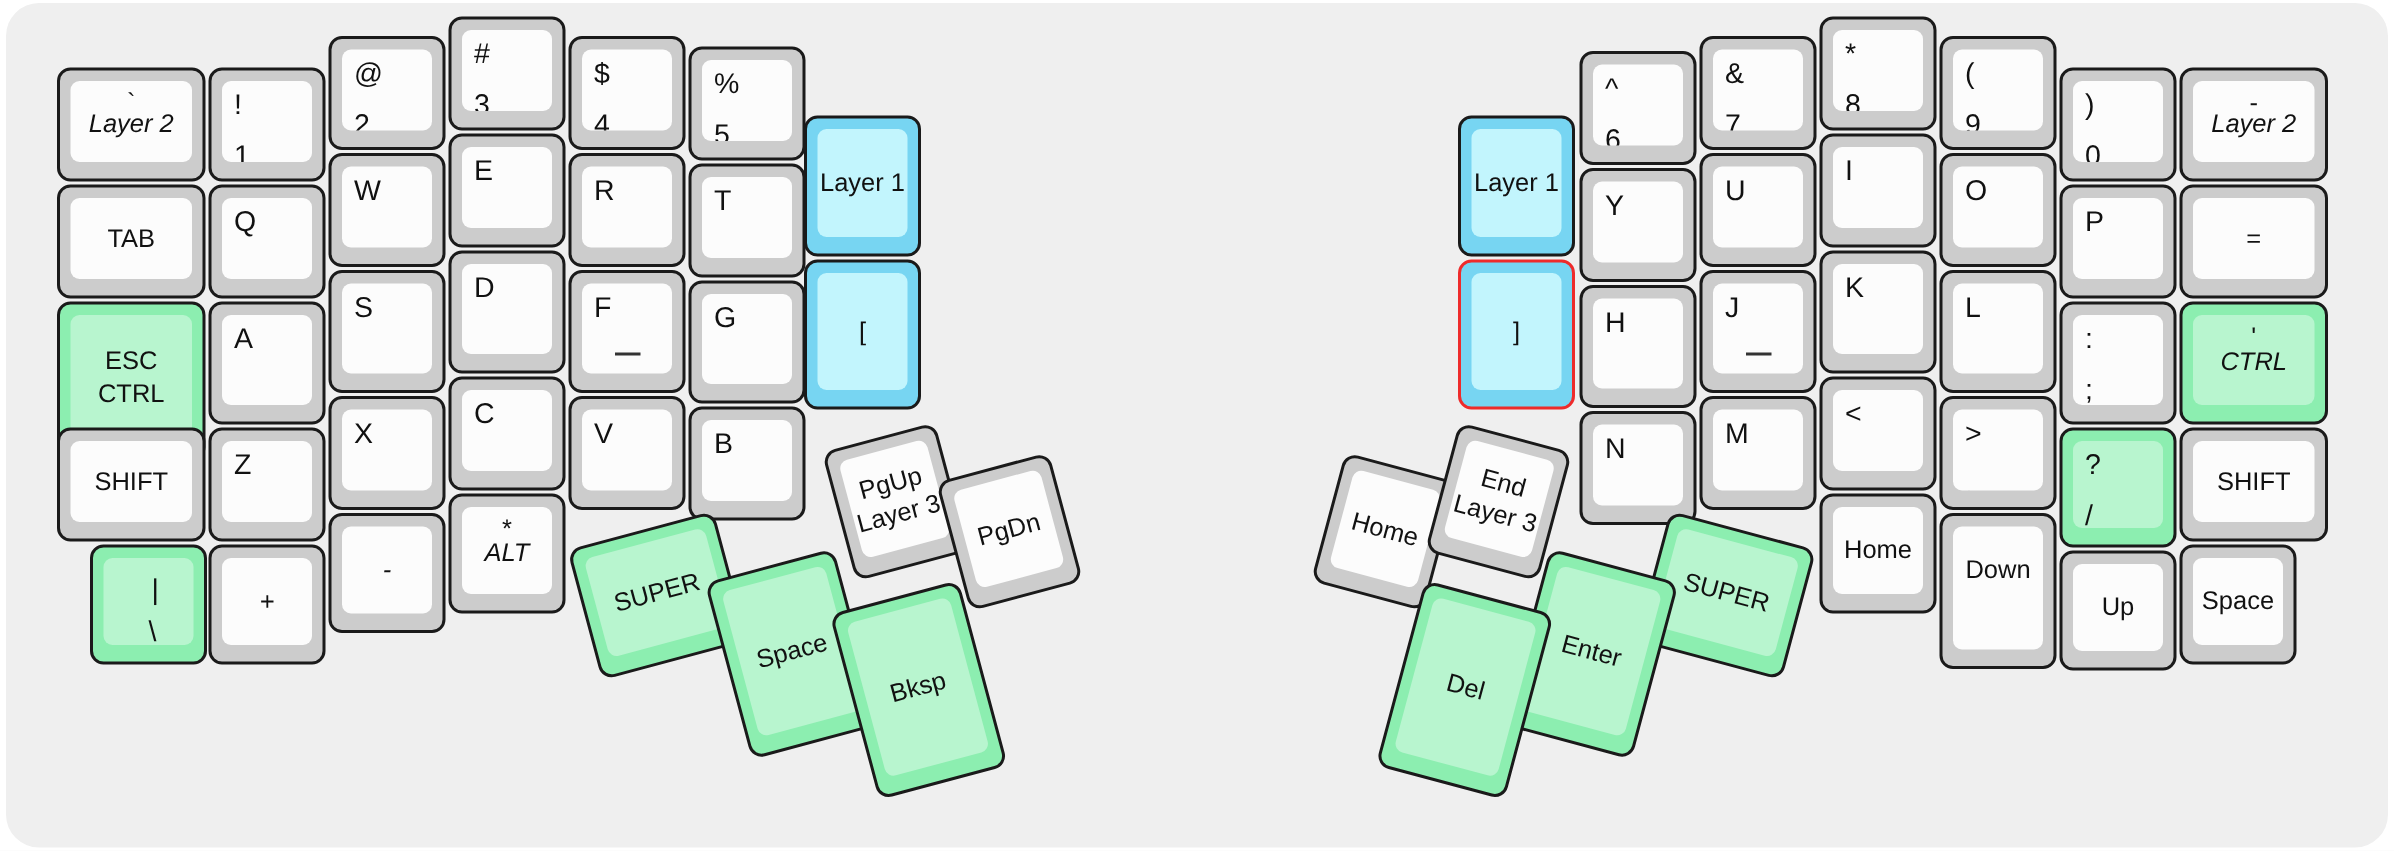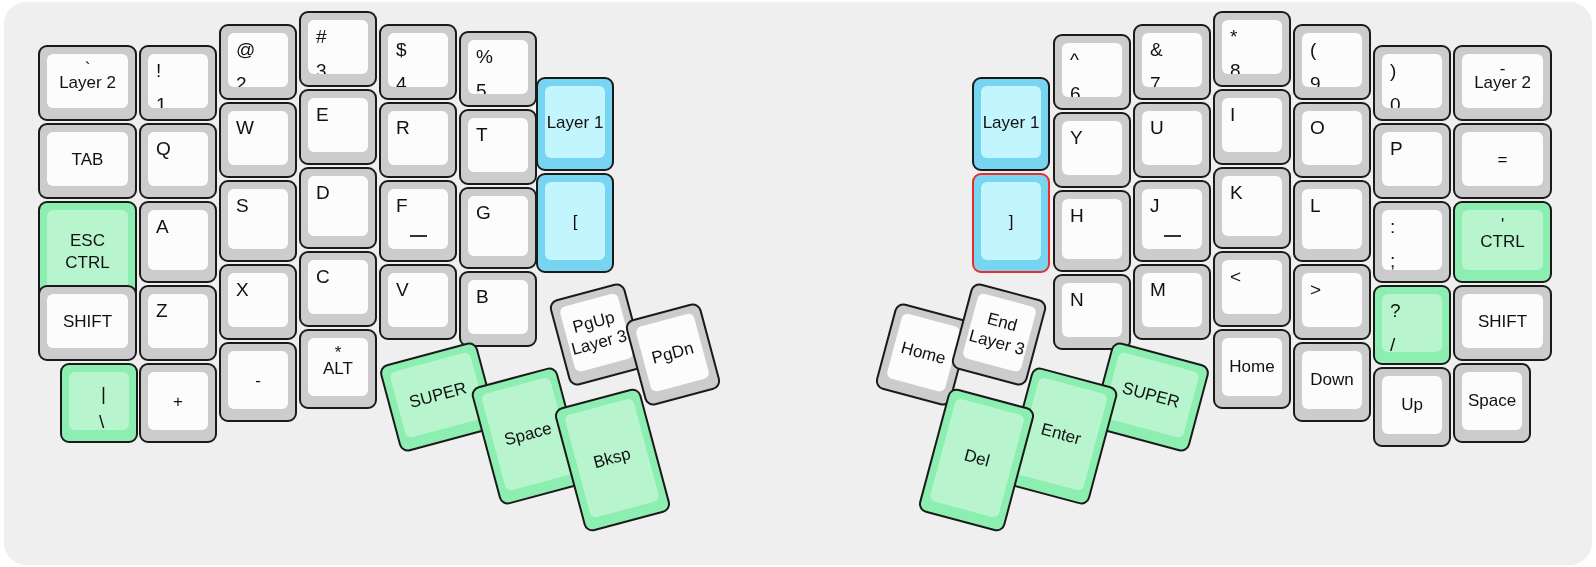--- a/index.html
+++ b/index.html
@@ -75,21 +75,21 @@
   }
   
   .lg.topc{
     left:0; right:0; top:6px;
     text-align:center; font-size:17px;
   }
   
   .lg.belowc{
     left:0; right:0; top:50%;
     transform:translateY(-42%);
-    text-align:center; font-size:17px;
+    text-align:center; font-size:17px;font-style:italic;
   }
   
   .homing{
     position:absolute;
     left:50%; bottom:12px;
     width:17px; height:2px;
     margin-left:-8px;
     background:#333333;
   }
   
@@ -429,21 +429,21 @@
       <div class="key " style="left: 1453px; top: 285px; width: 99px; height: 76px;">
         <div class="cap">
           <span class="lg ctr">SHIFT</span>
         </div>
       </div>
       <div class="key " style="left: 1213px; top: 329px; width: 78px; height: 80px;">
         <div class="cap">
           <span class="lg ctr" style="top: 20px; transform: none;">Home</span>
         </div>
       </div>
-      <div class="key " style="left: 1293px; top: 342px; width: 78px; height: 80px;">
+      <div class="key " style="left: 1293px; top: 342px; width: 78px; height: 104px;">
         <div class="cap">
           <span class="lg ctr" style="top: 20px; transform: none;">Down</span>
         </div>
       </div>
       <div class="key " style="left: 1373px; top: 367px; width: 78px; height: 80px;">
         <div class="cap">
           <span class="lg ctr" style="top: 20px; transform: none;">Up</span>
         </div>
       </div>
       <div class="key " style="left: 1453px; top: 363px; width: 78px; height: 80px;">

